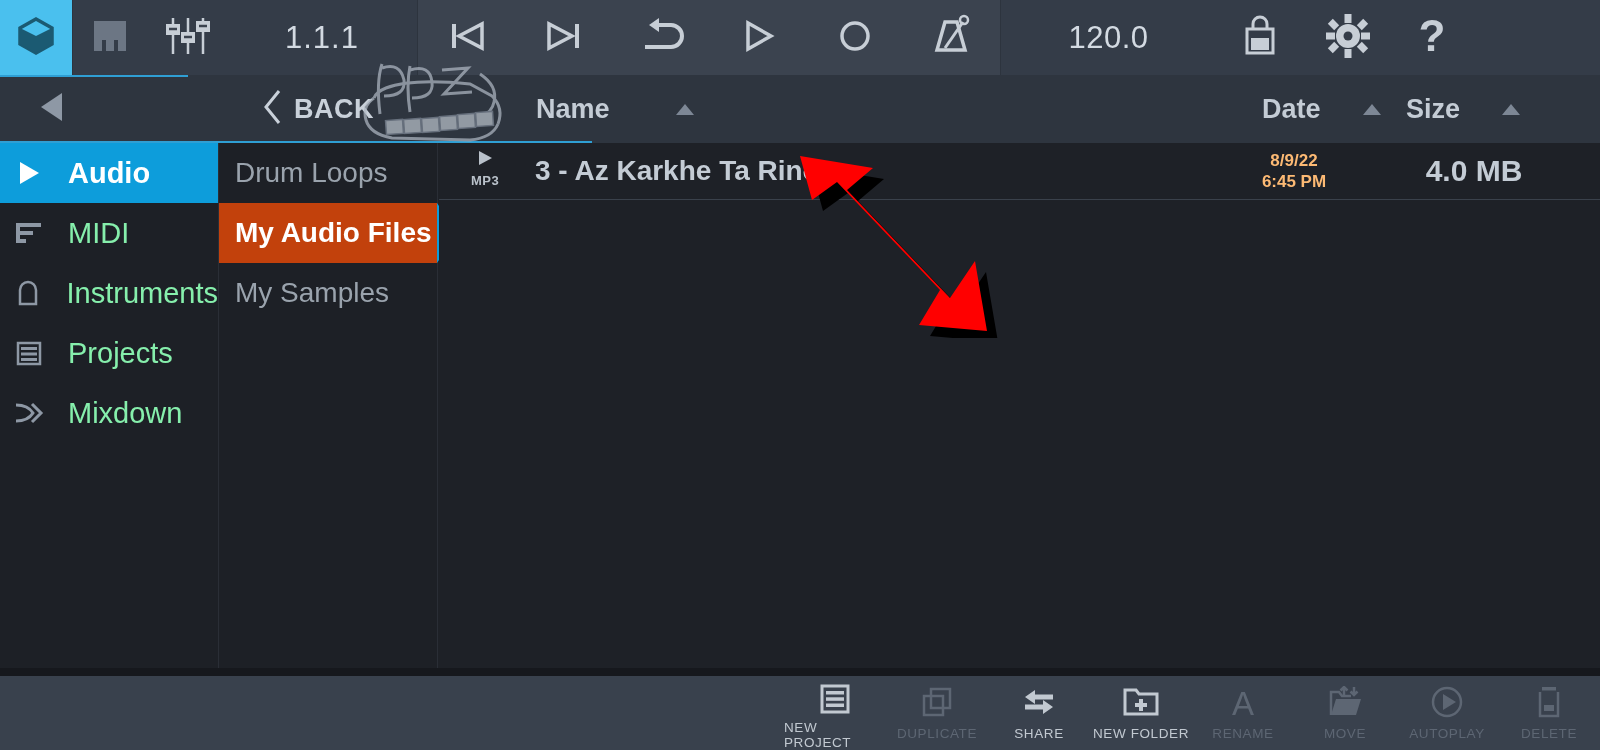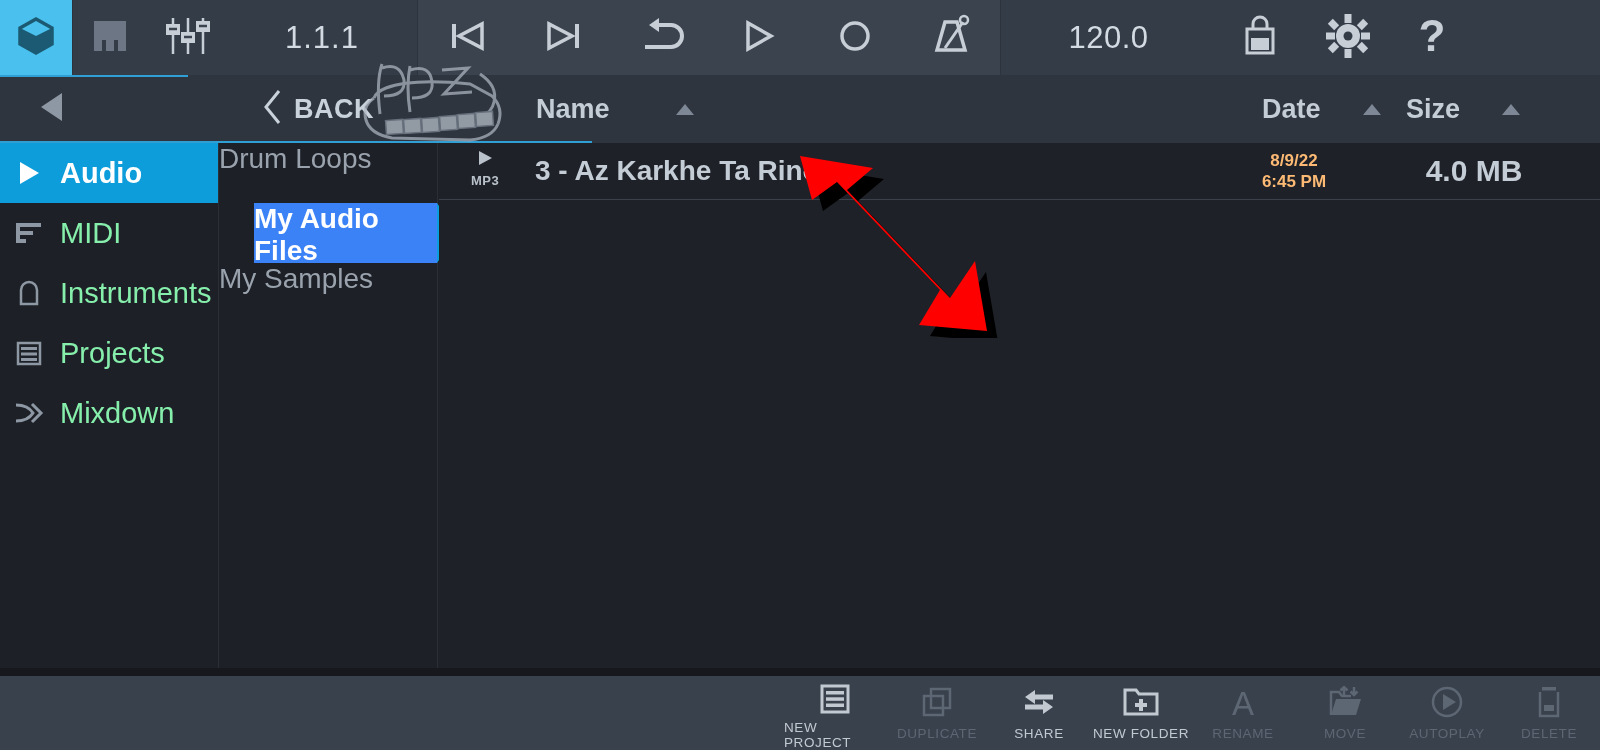--- a/index.html
+++ b/index.html
@@ -93,40 +93,40 @@
     color: #1b1e24; font-size: 26px; font-weight: bold; line-height: 1;
   }
 
   
   .sidebar {
     position: absolute; left: 0; top: 143px; width: 218px; height: 525px;
     background: #1d2026;
   }
   .side-item {
     height: 60px; display: flex; align-items: center;
-    padding-left: 14px; gap: 16px;
+    padding-left: 14px; gap: 24px;
   }
   .side-item .ico { width: 30px; display: flex; align-items: center; justify-content: center; }
   .side-item .lbl { color: #86efac; font-size: 29px; }
   .side-item.sel { background: #0d9ddb; }
   .side-item.sel .lbl { color: #ffffff; font-weight: bold; }
 
   
   .folders {
     position: absolute; left: 218px; top: 143px; width: 220px; height: 525px;
     background: #1d2026;
     border-left: 1px solid #2a2e36;
     border-right: 1px solid #2a2e36;
   }
   .folder-item {
-    height: 60px; display: flex; 
+    height: 60px; display: flex; align-items: center; padding-left: 16px;
     position: relative;
   }
   .folder-item .lbl { color: #9aa3ad; font-size: 28px; }
-  .folder-item.sel { background: #3b82f6; margin-left: 35px; }
+  .folder-item.sel { background: #c2410c; }
   .folder-item.sel .lbl { color: #ffffff; font-weight: bold; }
   .folder-item.sel::after {
     content: ""; position: absolute; left: 100%; top: 0;
     width: 0; height: 0;
     border-top: 30px solid transparent; border-bottom: 30px solid transparent;
     border-left: 20px solid #0d9ddb;
   }
 
   
   .filelist {

